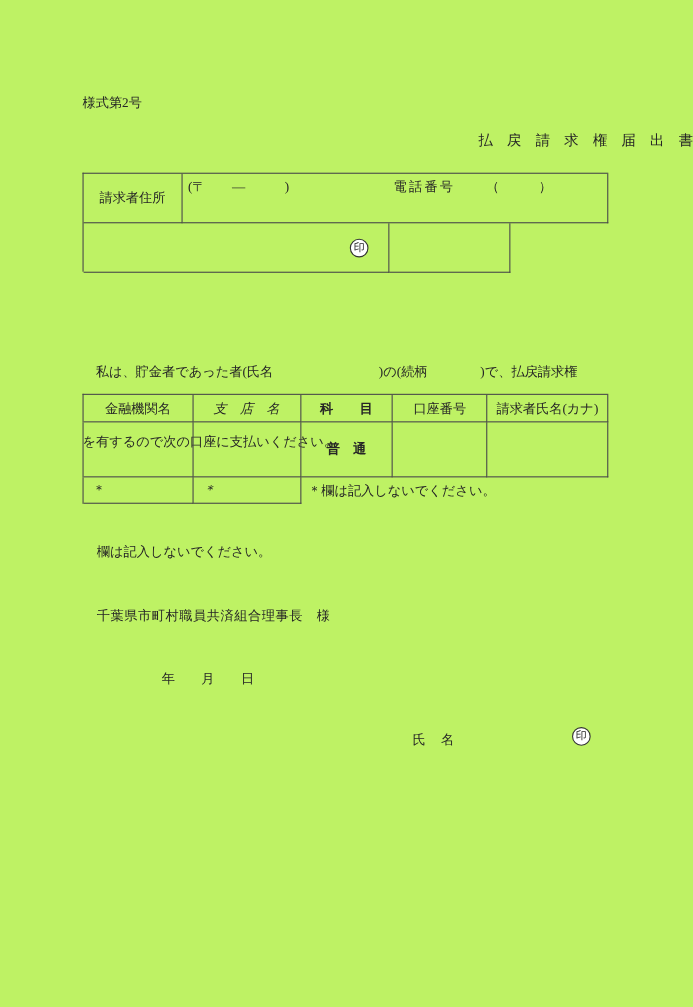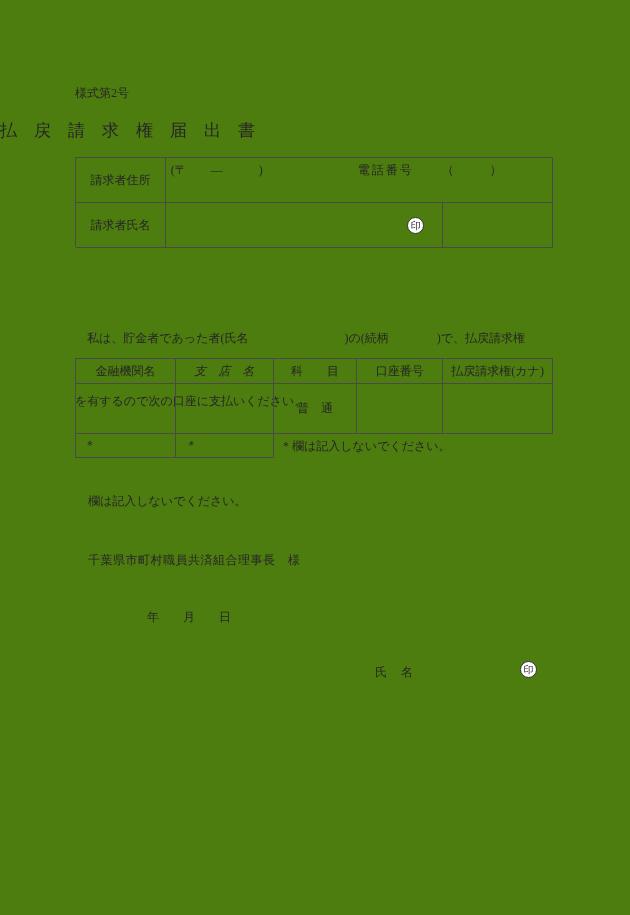--- a/index.html
+++ b/index.html
@@ -1,31 +1,31 @@
 <!DOCTYPE html>
 <html><head>
 <meta charset="utf-8">
 <style>
   * { margin: 0; padding: 0; box-sizing: border-box; }
   html, body { background: #e8e8e8; }
   .page {
     position: relative;
     width: 630px;
     height: 915px;
-    background: #4d7c0f;
+    background: #bef264;
     font-family: "Liberation Serif", "DejaVu Serif", serif;
     color: #262626;
     font-size: 12px;
     overflow: hidden;
     margin: 0 auto;
   }
   .abs { position: absolute; }
 
   .form-number { left: 75px; top: 85px; }
-  .doc-title { left: 0; top: 119px; width: 100%; text-align: left; font-size: 17px; }
+  .doc-title { left: 0; top: 119px; width: 100%; text-align: right; font-size: 13px; }
 
   
   .claimant-table {
     left: 75px; top: 157px; width: 478px; height: 90px;
     border-top: 1px solid #4a4a4a; border-left: 1px solid #4a4a4a;
   }
   .ct-row { display: flex; height: 45px; }
   .ct-label {
     width: 90px; display: flex; align-items: center; justify-content: center;
     border-right: 1px solid #4a4a4a; border-bottom: 1px solid #4a4a4a;
@@ -59,21 +59,21 @@
   
   .bank-table { left: 75px; top: 358px; width: 478px; }
   .bt-row { display: flex; border-left: 1px solid #4a4a4a; }
   .bt-row.first { border-top: 1px solid #4a4a4a; }
   .bt-cell {
     border-right: 1px solid #4a4a4a; border-bottom: 1px solid #4a4a4a;
     display: flex; align-items: center; justify-content: center;
   }
   .bt-header .bt-cell { height: 25px; }
   .bt-body .bt-cell { height: 50px; }
-  .c1 { width: 100px; } .c2 { width: 98px; font-style: italic; } .c3 { width: 84px; }
+  .c1 { width: 100px; } .c2 { width: 98px; font-style: italic; } .c3 { width: 84px; font-weight: bold; }
   .c4 { width: 86px; } .c5 { width: 110px; }
   .bt-footer { display: flex; position: relative; height: 24px; }
   .bt-footer-cells { display: flex; border-left: 1px solid #4a4a4a; }
   .bt-footer .bt-cell { height: 24px; justify-content: flex-start; padding-left: 8px; }
   .bt-note { position: absolute; left: 205px; top: 4px; white-space: nowrap; }
 
   
   .declaration { left: 88px; top: 493px; }
   .addressee { left: 88px; top: 552px; letter-spacing: 0.5px; }
   .date-line { left: 147px; top: 609px; }
@@ -98,42 +98,41 @@
   <div class="abs claimant-table">
     <div class="ct-row">
       <div class="ct-label">請求者住所</div>
       <div class="ct-wide">
         <span class="postal">(〒　　—　　　)</span>
         <span class="phone-label">電話番号</span>
         <span class="phone-value">（　　　）</span>
       </div>
     </div>
     <div class="ct-row">
-      <div class="ct-label">請求者氏名</div>
       <div class="ct-name-cell">
         <span class="seal seal-name-row">
             <span>印</span>
           </span>
       </div>
       <div class="ct-extra"></div>
     </div>
   </div>
 
   <div class="abs statement">
     <div>　私は、貯金者であった者(氏名　　　　　　　　)の(続柄　　　　)で、払戻請求権</div>
     <div>を有するので次の口座に支払いください。</div>
   </div>
 
   <div class="abs bank-table">
     <div class="bt-row bt-header first">
       <div class="bt-cell c1">金融機関名</div>
       <div class="bt-cell c2">支　店　名</div>
       <div class="bt-cell c3">科　　目</div>
       <div class="bt-cell c4">口座番号</div>
-      <div class="bt-cell c5">払戻請求権(カナ)</div>
+      <div class="bt-cell c5">請求者氏名(カナ)</div>
     </div>
     <div class="bt-row bt-body">
       <div class="bt-cell c1"></div>
       <div class="bt-cell c2"></div>
       <div class="bt-cell c3">普　通</div>
       <div class="bt-cell c4"></div>
       <div class="bt-cell c5"></div>
     </div>
     <div class="bt-footer">
       <div class="bt-footer-cells">

